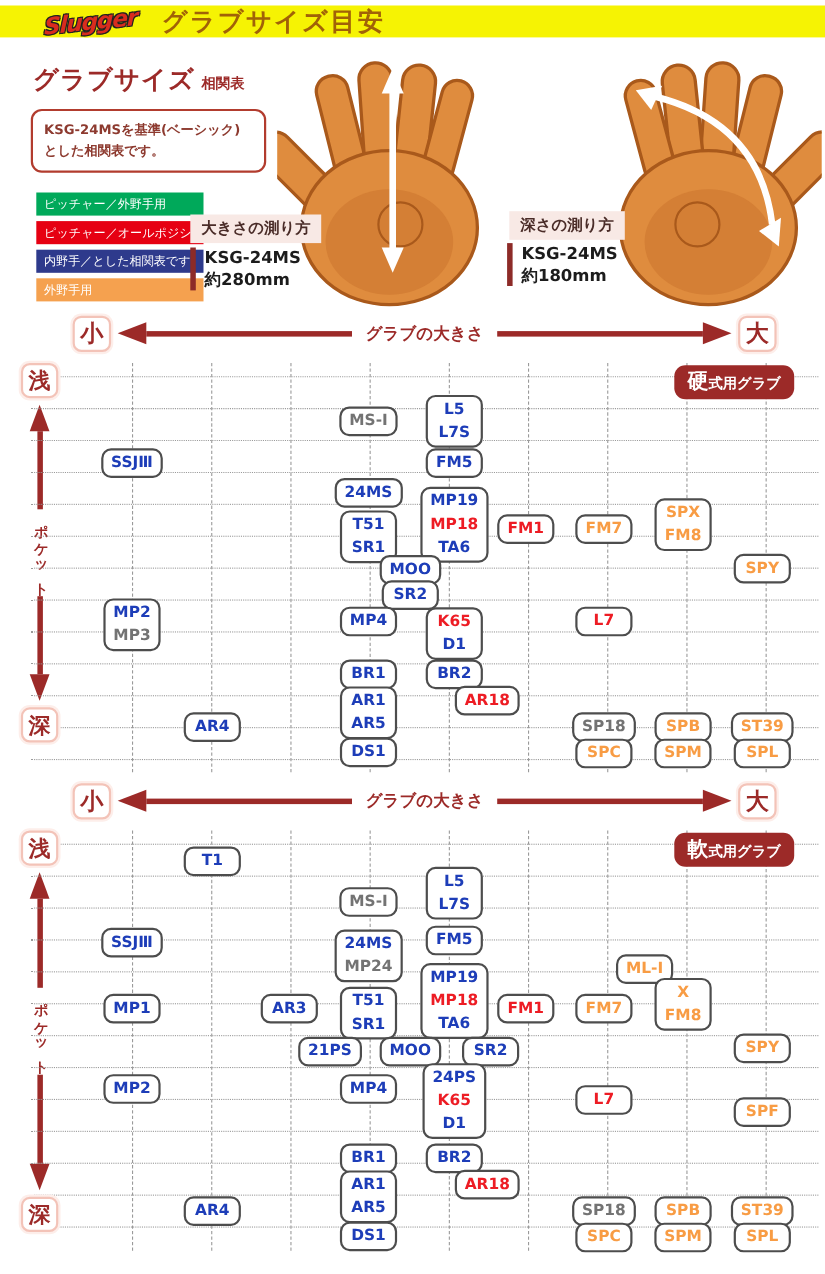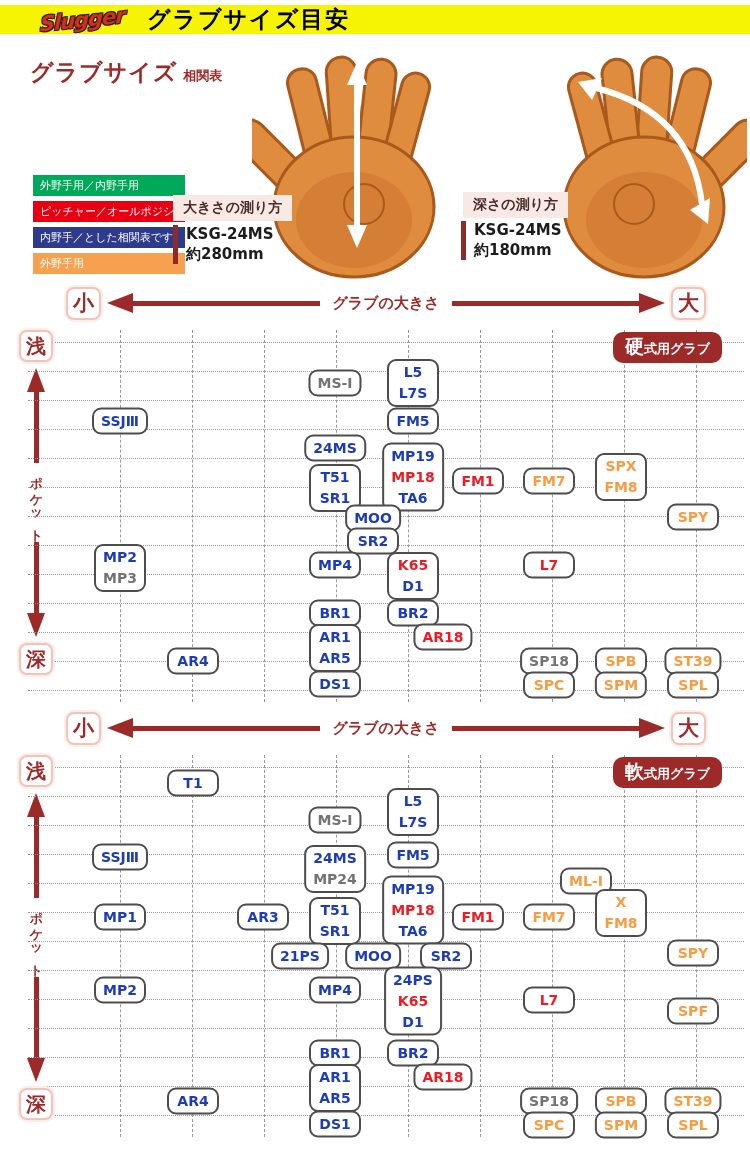--- a/index.html
+++ b/index.html
@@ -5,21 +5,21 @@
   :root{ --dr:#9c2a28; --grid:#9a9a9a; --border:#4d4d4d; }
   *{box-sizing:border-box; margin:0; padding:0;}
   body{background:#fff; font-family:"DejaVu Sans","Liberation Sans",sans-serif;}
   .page{position:relative; width:750px; height:1158px; background:#fff; overflow:hidden;}
 
   
   .header-band{position:absolute; top:5px; left:0; width:750px; height:29px; background:#f6f303; display:flex; align-items:center;}
   .logo{margin-left:40px; font-size:21px; font-weight:bold; font-style:italic; color:#d92c1e;
         text-shadow:-1px -1px 0 #222,1px -1px 0 #222,-1px 1px 0 #222,1px 1px 0 #222, 2px 2px 0 #f6f303;
         transform:rotate(-6deg) skewX(-8deg); letter-spacing:-1px;}
-  .header-title{margin-left:22px; font-size:23px; font-weight:bold; color:#000000; letter-spacing:2px;}
+  .header-title{margin-left:22px; font-size:23px; font-weight:bold; color:#a16207; letter-spacing:2px;}
 
   
   .section-title{position:absolute; top:57px; left:30px; color:var(--dr); white-space:nowrap;}
   .st-main{font-size:23px; font-weight:bold; letter-spacing:1px;}
   .st-sub{font-size:13px; font-weight:bold; margin-left:6px;text-align:right;}
   .note-box{position:absolute; top:99px; left:28px; width:214px; border:2px solid #b23c2e; border-radius:10px;
             padding:8px 10px; font-size:12px; font-weight:bold; color:#8d3a2f; line-height:1.6; background:#fff;}
   .legend{position:absolute; top:175px; left:33px;}
   .legend-bar{width:152px; padding:3px 7px; margin-bottom:5px; color:#fff; font-size:11px; white-space:nowrap; overflow:hidden;}
 
@@ -78,23 +78,24 @@
 
   <div class="header-band">
     <span class="logo">Slugger</span>
     <span class="header-title">グラブサイズ目安</span>
   </div>
 
   <div class="section-title">
     <span class="st-main">グラブサイズ</span><span class="st-sub">相関表</span>
   </div>
 
+  <div class="note-box">KSG-24MSを基準(ベーシック)とした相関表です。</div>
 
   <div class="legend">
-      <div class="legend-bar" style="background: rgb(0, 169, 90);">外野手用／内野手用</div>
+      <div class="legend-bar" style="background: rgb(0, 169, 90);">ピッチャー／外野手用</div>
       <div class="legend-bar" style="background: rgb(230, 0, 18);">ピッチャー／オールポジション用</div>
       <div class="legend-bar" style="background: rgb(46, 58, 140);">内野手／とした相関表です</div>
       <div class="legend-bar" style="background: rgb(245, 161, 79);">外野手用</div>
     </div>
 
   <svg class="glove glove1" width="210" height="235" viewBox="0 0 210 235">
     <g fill="#DF8C3E" stroke="#A9591B" stroke-width="3" stroke-linejoin="round">
       <rect x="44" y="16" width="29" height="98" rx="14" transform="rotate(-14 58 65)"></rect>
       <rect x="77" y="5" width="30" height="108" rx="15" transform="rotate(-4 92 59)"></rect>
       <rect x="110" y="7" width="30" height="106" rx="15" transform="rotate(6 125 60)"></rect>

